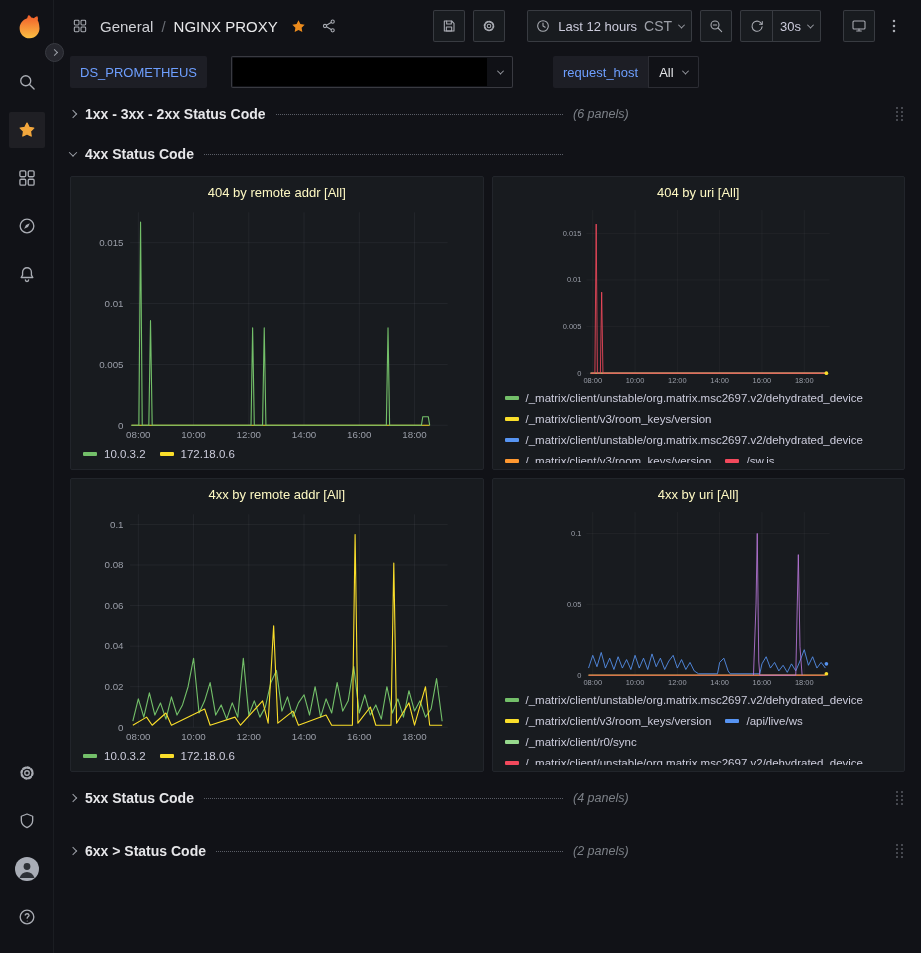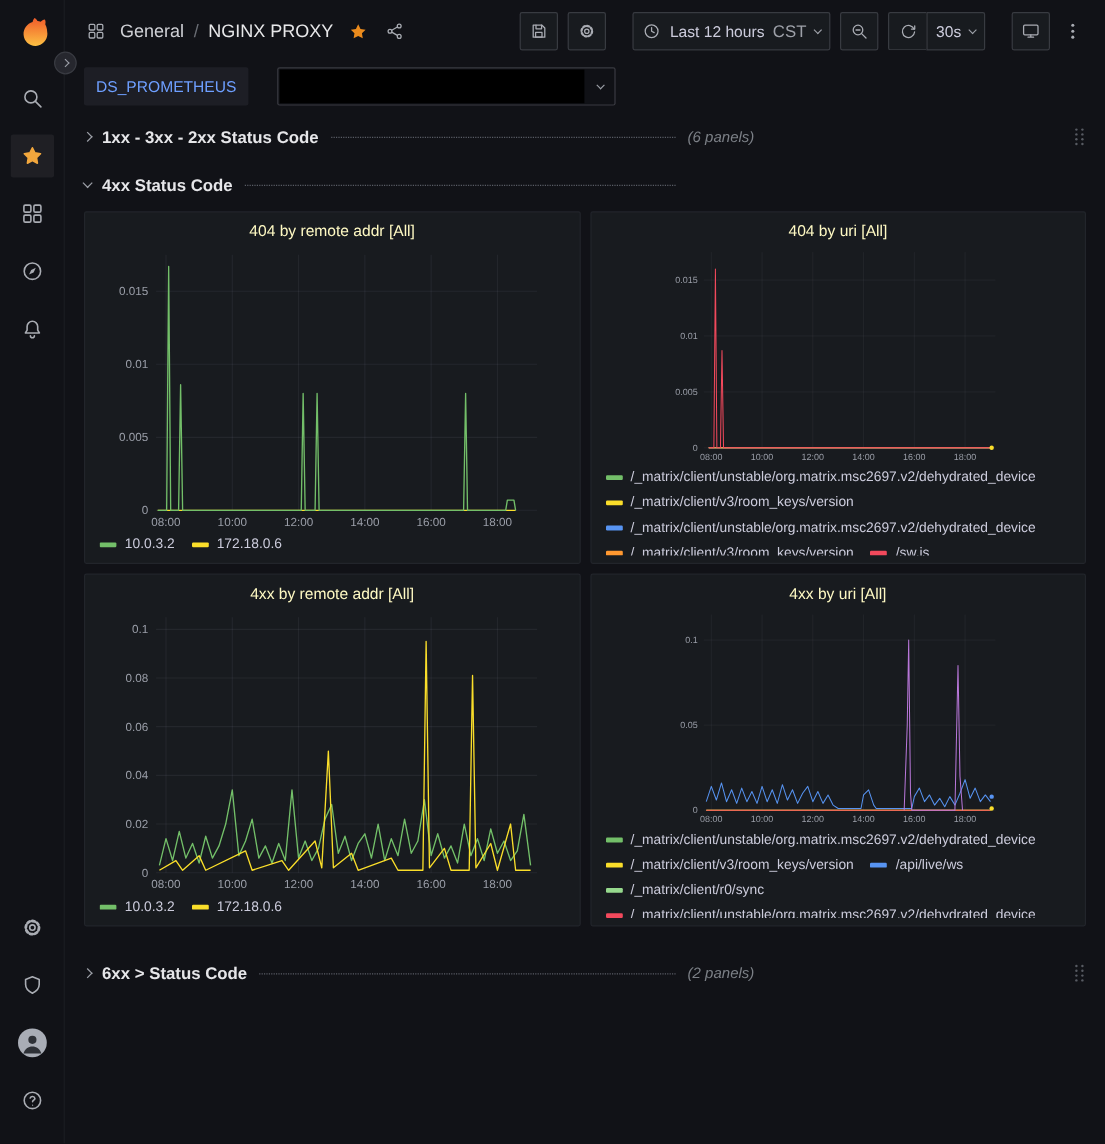--- a/index.html
+++ b/index.html
@@ -290,20 +290,27 @@
         </button>
       </div>
     </header>
 
     <div class="subnav">
       <div class="var-chip">DS_PROMETHEUS</div>
       <div class="var-select">
         <div class="redacted"></div>
         <span class="chev down sm"></span>
       </div>
+      <div class="var-group">
+        <div class="var-chip">request_host</div>
+        <div class="var-value">
+          <span>All</span>
+          <span class="chev down sm"></span>
+        </div>
+      </div>
     </div>
 
     <div class="dashboard">
 
       <div class="dash-row">
         <span class="chev right rowchev"></span>
         <div class="titlewrap">
           <span class="row-title">1xx - 3xx - 2xx Status Code</span>
           <span class="leader"></span>
         </div>
@@ -511,20 +518,30 @@
                 <span class="lg-label">/_matrix/client/r0/sync</span>
               </li>
               <li>
                 <span class="lg-mark" style="background: rgb(242, 73, 92);"></span>
                 <span class="lg-label">/_matrix/client/unstable/org.matrix.msc2697.v2/dehydrated_device</span>
               </li>
             </ul>
         </section>
       </div>
 
+      <div class="dash-row">
+        <span class="chev right rowchev"></span>
+        <div class="titlewrap">
+          <span class="row-title">5xx Status Code</span>
+          <span class="leader"></span>
+        </div>
+        <span class="count">(4 panels)</span>
+        <span class="spacer"></span>
+        <span class="drag-dots"></span>
+      </div>
 
       <div class="dash-row mt8">
         <span class="chev right rowchev"></span>
         <div class="titlewrap">
           <span class="row-title">6xx &gt; Status Code</span>
           <span class="leader"></span>
         </div>
         <span class="count">(2 panels)</span>
         <span class="spacer"></span>
         <span class="drag-dots"></span>

